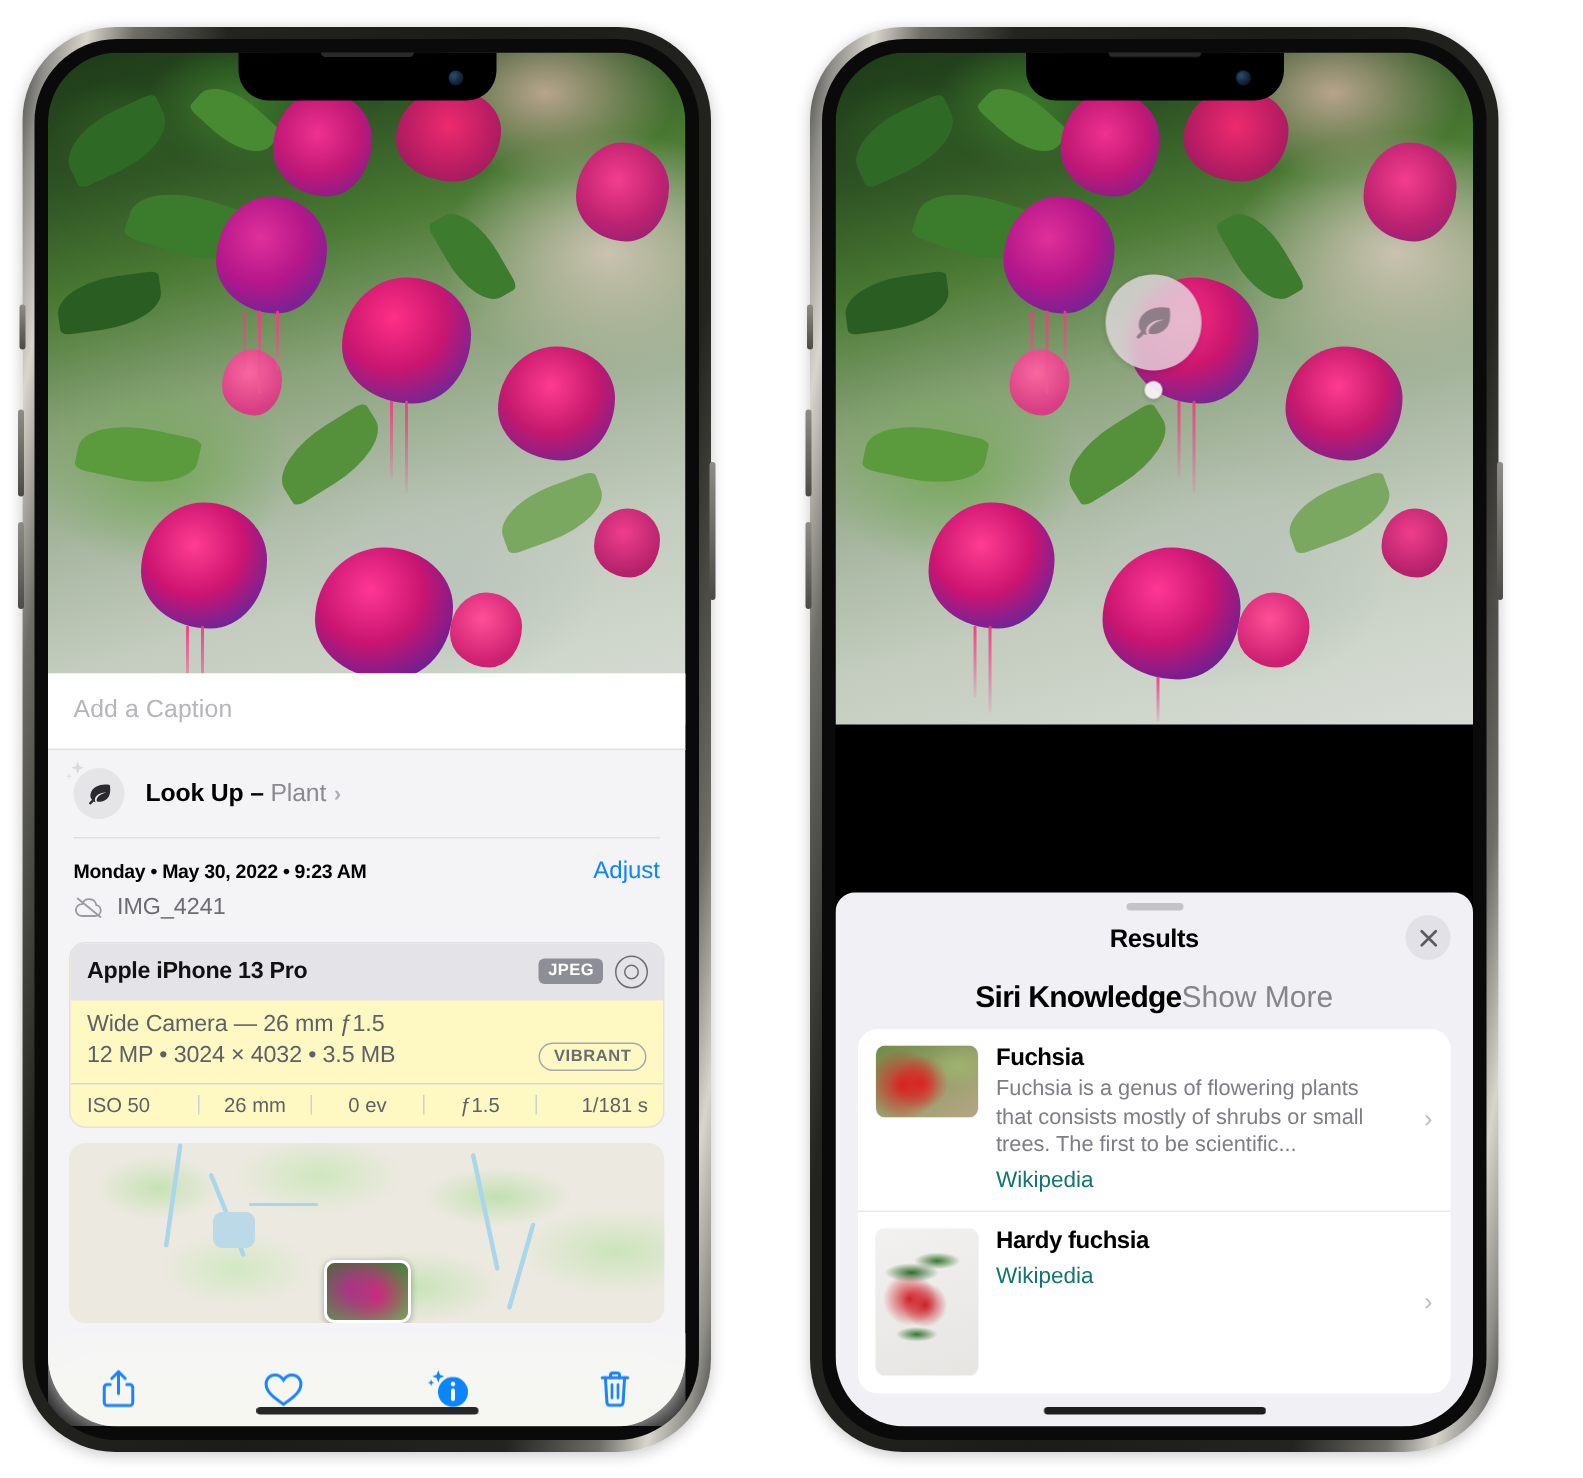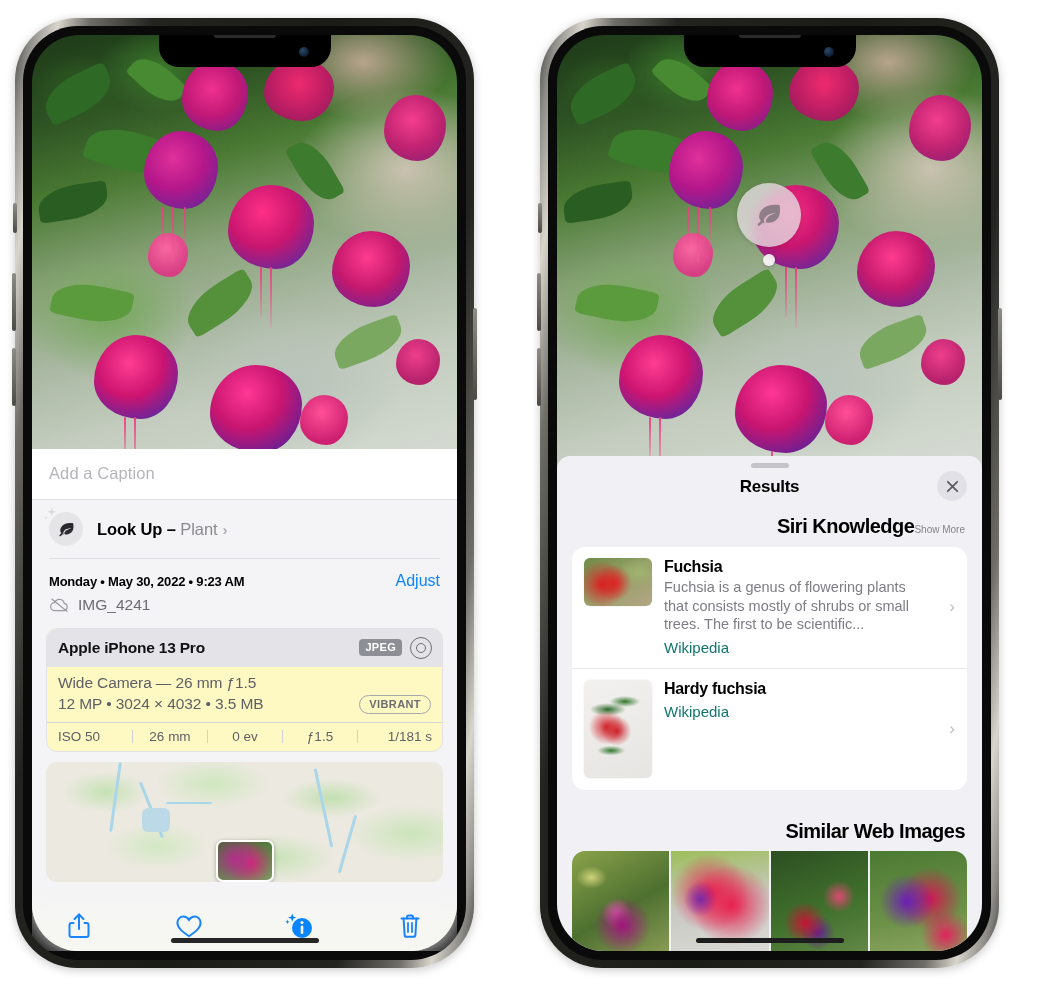--- a/index.html
+++ b/index.html
@@ -379,25 +379,25 @@
   }
   .close-btn {
     position: absolute;
     right: 15px; top: 3px;
     width: 30px; height: 30px;
     border-radius: 50%;
     background: #e2e1e7;
     display: flex; align-items: center; justify-content: center;
   }
   .sec-head {
-    display: flex; align-items: baseline; justify-content: flex-end;
+    display: flex; align-items: baseline; justify-content: center;
     padding: 5px 17px 9px 17px;
   }
   .sec-title { font-size: 20px; font-weight: 700; color: #000; letter-spacing: -.5px; }
-  .sec-action { font-size: 10px; color: #85858c; }
+  .sec-action { font-size: 20px; color: #85858c; }
   .kn-card {
     margin: 0 15px;
     background: #fff;
     border-radius: 13px;
     overflow: hidden;
   }
   .kn-row {
     display: flex;
     padding: 11px 12px 12px 12px;
     align-items: flex-start;
@@ -688,21 +688,21 @@
           <div class="stamen" style="left:214px; top:416px; height:30px;"></div>
 
           <div class="leaf-badge" style="left:180px; top:148px;">
             <svg width="30" height="30" viewBox="0 0 24 24" aria-hidden="true">
               <path d="M20.5 4.2c-7.6-1.4-13.4 1.3-15.6 5.6-1.3 2.6-.9 5.3.6 6.9l-2.3 2.3a1 1 0 0 0 1.4 1.4l2.3-2.3c.4.3 1 .5 1.6.6-1-1.6-.8-3.6.7-5.2 1.7-1.9 5-3.1 8.4-2.9-3.1.6-5.7 2-7.1 3.7-1.1 1.3-1.4 2.7-.8 3.7 3.5.9 7.7-.7 9.8-4 1.5-2.4 1.6-6.2 1-9.8z" fill="#8d7e88"></path>
             </svg>
           </div>
           <div class="leaf-dot" style="left:206px; top:219px;"></div>
         </div>
 
-        <div class="results-sheet" style="height:495px">
+        <div class="results-sheet" style="height:356px">
           <div class="grabber"></div>
 
           <div class="results-head">
             <div class="results-title">Results</div>
             <div class="close-btn">
               <svg width="15" height="15" viewBox="0 0 16 16" aria-hidden="true">
                 <path d="M3 3 L13 13 M13 3 L3 13" stroke="#5b5b62" stroke-width="1.9" stroke-linecap="round"></path>
               </svg>
             </div>
           </div>

